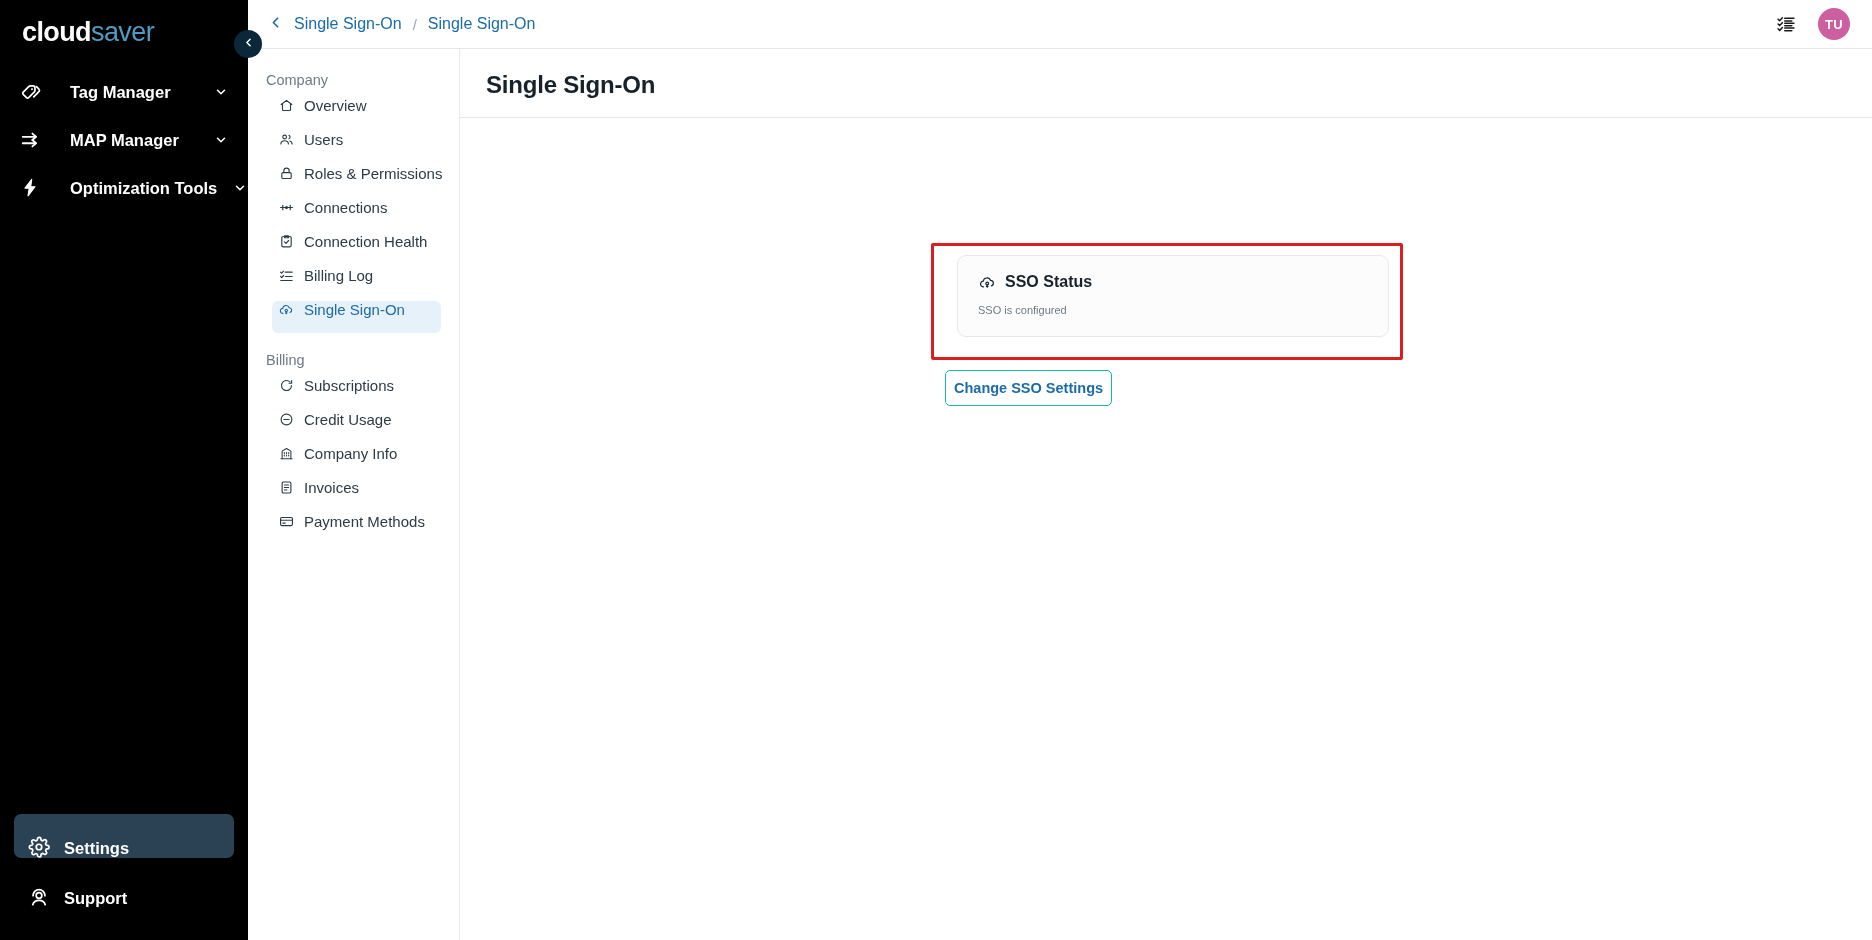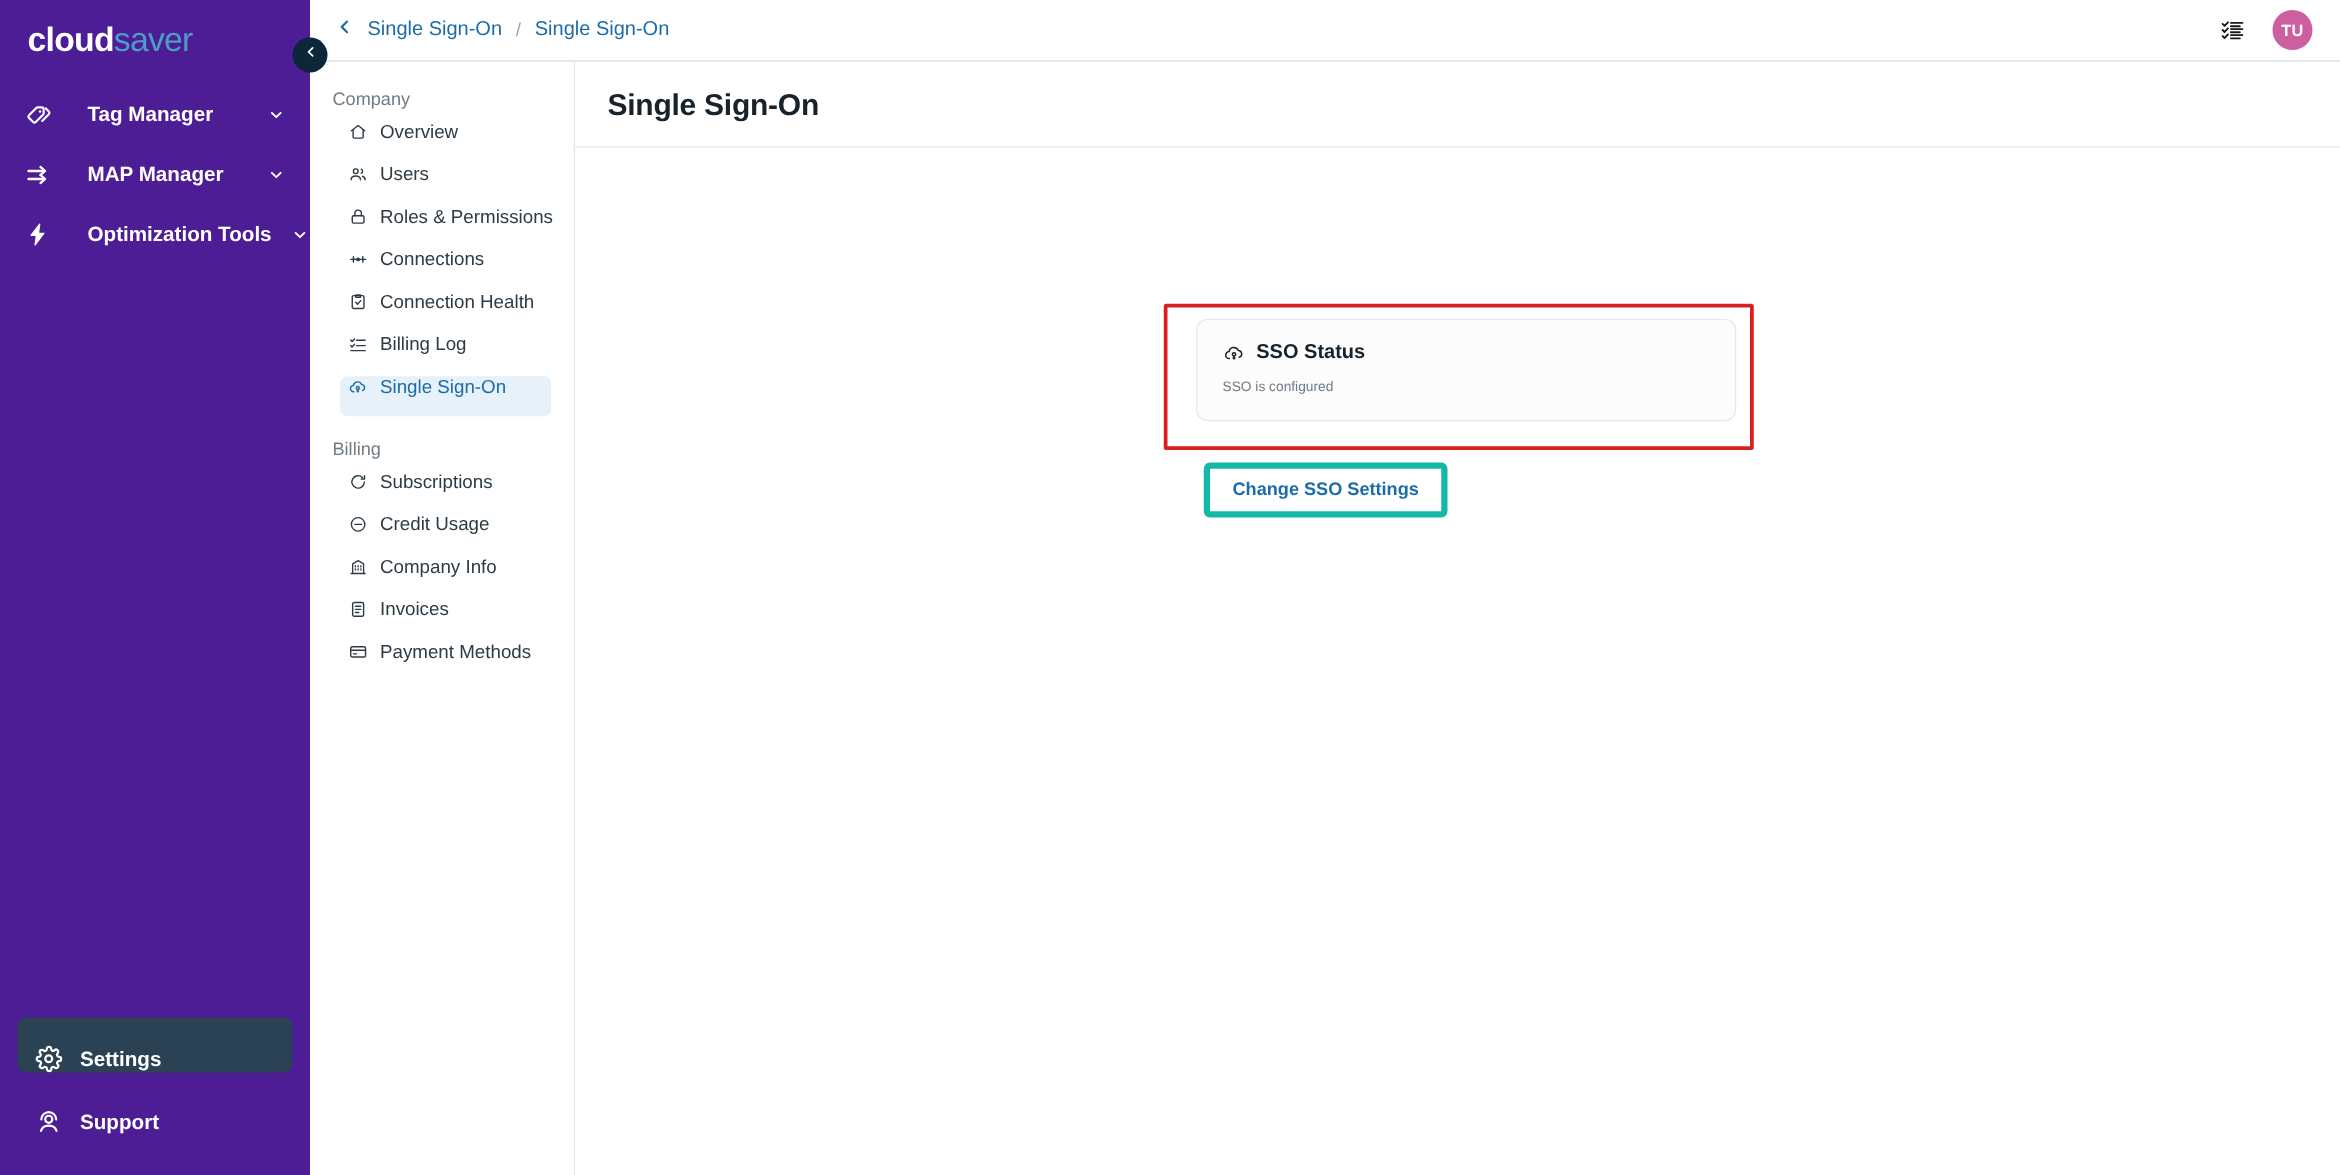--- a/index.html
+++ b/index.html
@@ -11,21 +11,21 @@
     font-family: "Liberation Sans", "DejaVu Sans", sans-serif;
     -webkit-font-smoothing: antialiased;
   }
 
   .app { display: flex; width: 1872px; height: 940px; position: relative; }
 
   
   .rail {
     width: 248px;
     flex: 0 0 248px;
-    background: #4c1d95;
+    background: #000000;
     color: #ffffff;
     display: flex;
     flex-direction: column;
     position: relative;
     z-index: 5;
   }
   .brand {
     padding: 16px 0 14px 22px;
     font-size: 27px;
     font-weight: 700;
@@ -89,21 +89,21 @@
     cursor: pointer;
     z-index: 30;
   }
 
   
   .right {
     flex: 1 1 auto;
     display: flex;
     flex-direction: column;
     min-width: 0;
-    background: #737373;
+    background: #bef264;
   }
 
   
   .topbar {
     height: 49px;
     flex: 0 0 49px;
     display: flex;
     align-items: center;
     border-bottom: 1px solid #e4e7ea;
     padding: 0 22px 0 14px;
@@ -242,26 +242,26 @@
     font-weight: 700;
     color: #17222b;
   }
   .card-sub {
     font-size: 11px;
     color: #6e7a84;
   }
 
   .change-btn {
     position: absolute;
-    left: 503px;
+    left: 485px;
     top: 252px;
     background: #ffffff;
-    border: 5px solid #14b8a6;
+    border: 1px solid #14b8a6;
     border-radius: 5px;
-    padding: 9px 18px;
+    padding: 9px 8px;
     font-size: 14.5px;
     font-weight: 700;
     color: #1b6ca8;
     cursor: pointer;
     font-family: "Liberation Sans", "DejaVu Sans", sans-serif;
   }
 </style>
 </head>
 <body>
 

